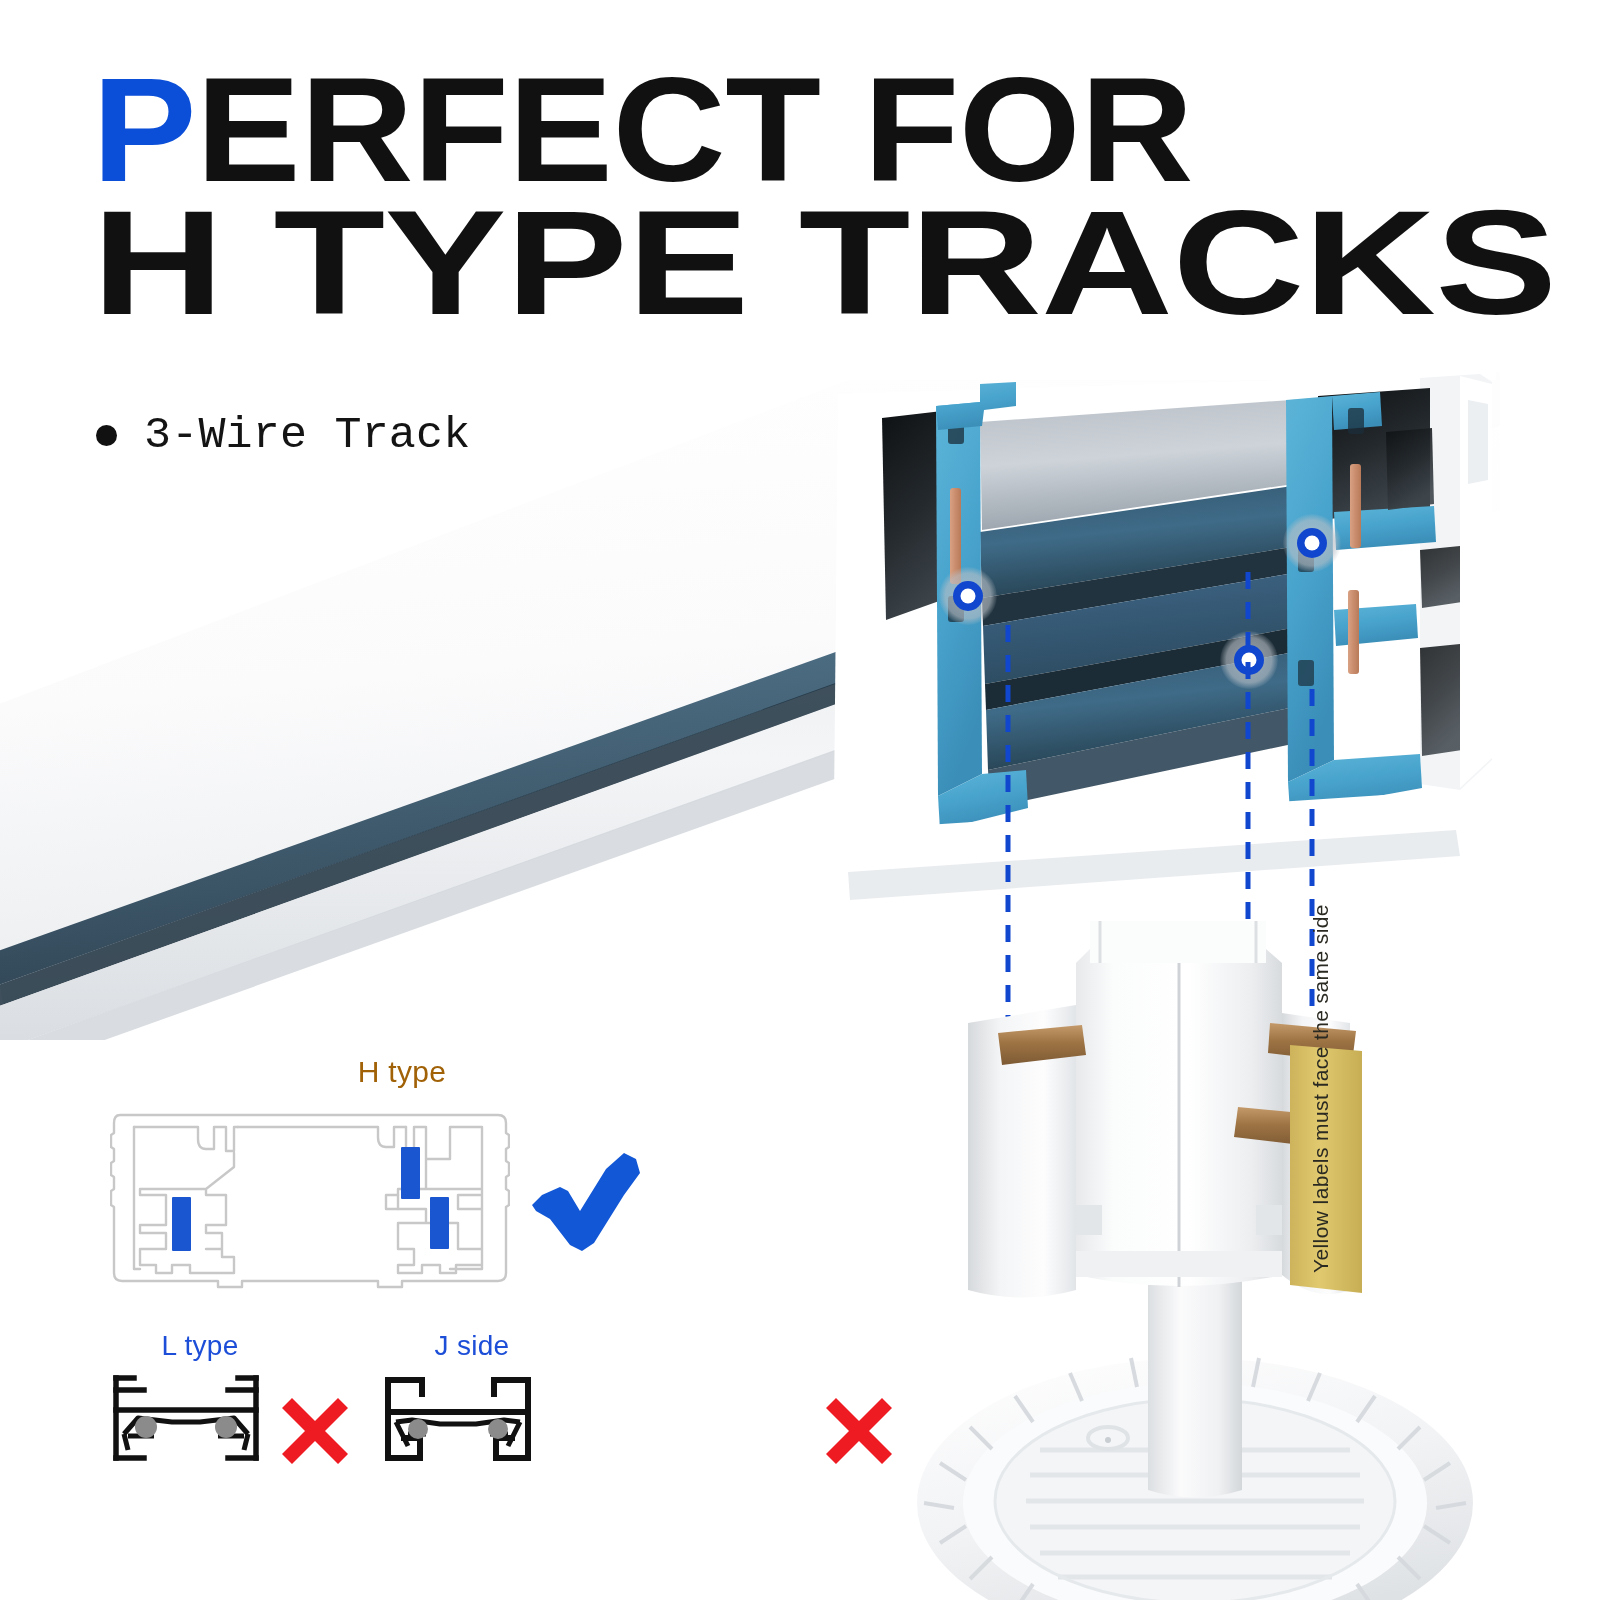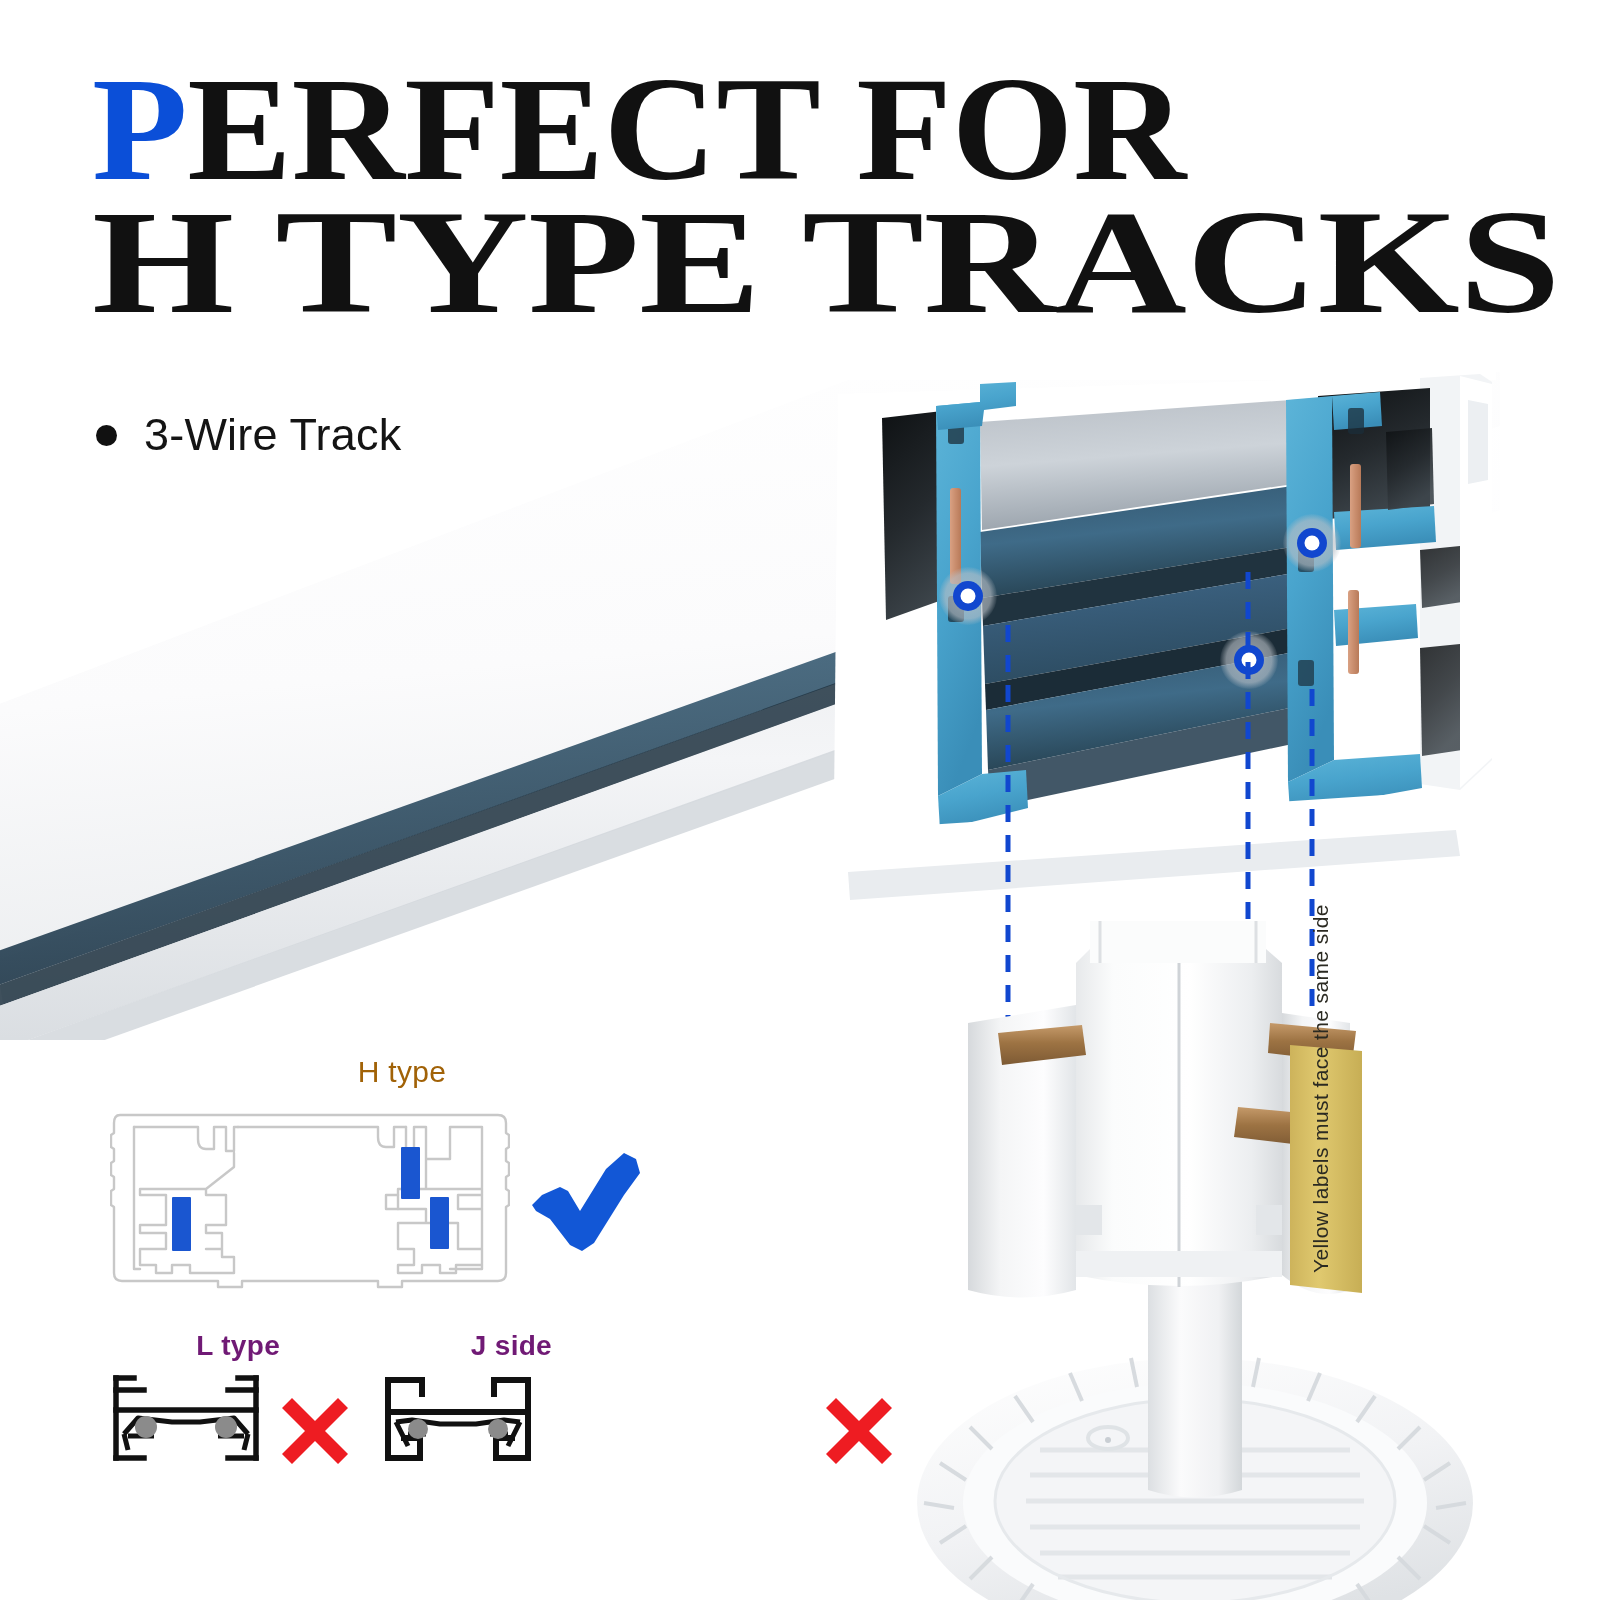--- a/index.html
+++ b/index.html
@@ -7,34 +7,34 @@
   body{
     width:1600px;height:1600px;background:#ffffff;overflow:hidden;
     font-family:"Liberation Sans","DejaVu Sans",sans-serif;
     position:relative;
   }
   .stage{position:absolute;inset:0;width:1600px;height:1600px;overflow:hidden;}
 
   
   .headline{
     position:absolute;left:92px;top:66px;width:1450px;
-    font-family:Liberation Serif, serif;
+    font-family:Liberation Sans, sans-serif;
     font-weight:bold;color:#111111;
     line-height:0.86;letter-spacing:-0.5px;
   }
   .hl-row{white-space:nowrap;display:block;}
   .hl1{font-size:148px;transform:scaleX(1.06);transform-origin:left top;}
   .hl2{font-size:148px;transform:scaleX(1.235);transform-origin:left top;margin-top:6px;}
   .accent-p{color:#0B4FD8;}
 
   
   .bullets{position:absolute;left:96px;top:404px;}
   .bullet-row{display:flex;align-items:center;gap:27px;height:62px;}
   .bullet-dot{width:21px;height:21px;border-radius:50%;background:#111;flex:none;}
-  .bullet-text{font-size:45px;color:#141414;font-weight:400;letter-spacing:0.2px;}
+  .bullet-text{font-size:45px;color:#141414;font-weight:400;letter-spacing:0.2px;font-family:Liberation Mono, monospace;}
 
   
   .track-photo{position:absolute;left:-40px;top:360px;width:1660px;height:680px;}
 
   
   .callouts{position:absolute;left:0;top:0;width:1600px;height:1600px;pointer-events:none;}
 
   
   .adapter{position:absolute;left:790px;top:905px;width:810px;height:700px;}
 
@@ -46,22 +46,22 @@
   }
   .htype-svg{position:absolute;left:0px;top:42px;}
   .check-svg{position:absolute;left:418px;top:92px;}
 
   
   .lj-row{position:absolute;left:110px;top:1330px;width:580px;height:170px;}
   .lj-item{position:absolute;top:0;}
   .lj-item.l{left:0px;}
   .lj-item.j{left:272px;}
   .lj-label{
-    font-size:28px;color:#701a75;font-weight:700;letter-spacing:0.3px;
-    text-align:right;width:160px;margin-left:10px;
+    font-size:28px;color:#1d4ed8;font-weight:400;letter-spacing:0.3px;
+    text-align:center;width:160px;margin-left:10px;
   }
   .lj-icon{margin-top:10px;}
   .x-mark{position:absolute;top:64px;}
   .x-mark.l{left:168px;}
   .x-mark.j{left:440px;}
 </style>
 </head>
 <body>
 
 <div class="stage">

